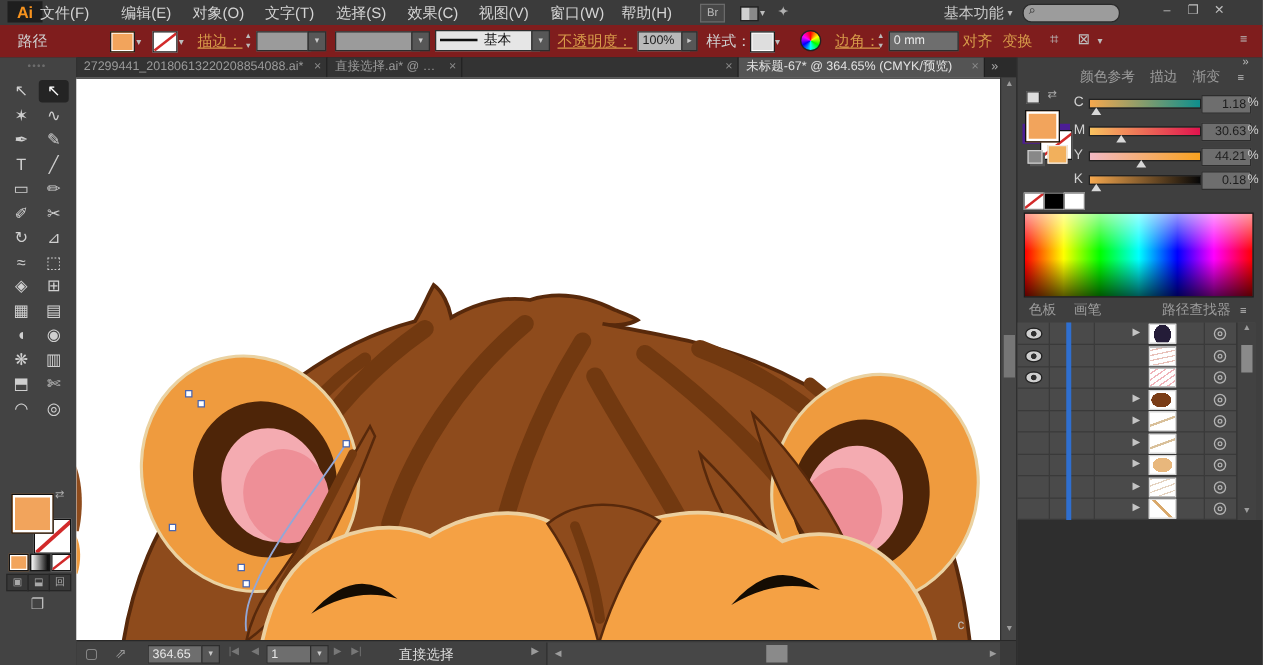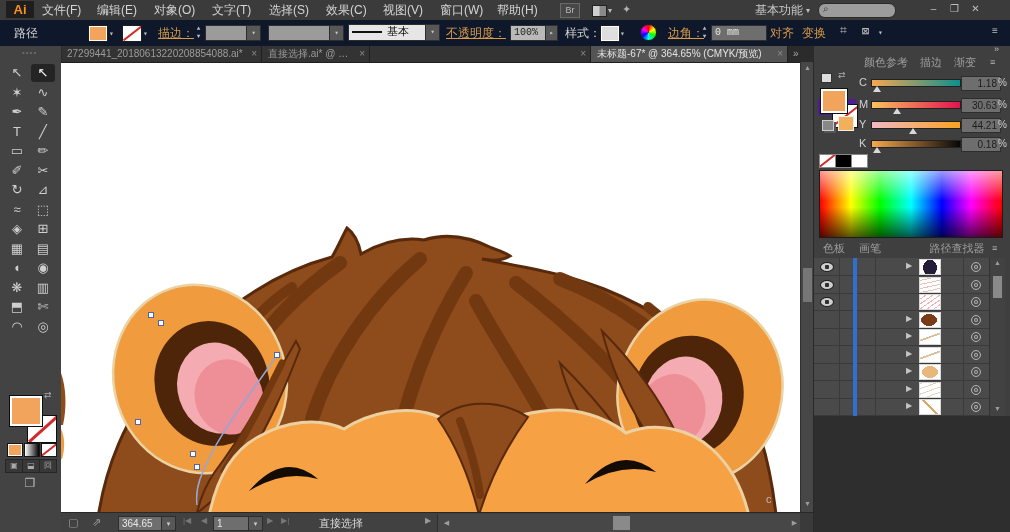--- a/index.html
+++ b/index.html
@@ -14,21 +14,21 @@
   .menu{top:0;height:20px;line-height:20px;color:#d4d4d4;font-size:12px;padding:0 2px;}
   .mini-btn{top:3px;height:13px;border:1px solid #6a6a6a;color:#b9b9b9;font-size:9px;line-height:13px;
             text-align:center;background:#474747;}
   .arrange{top:5px;width:13px;height:10px;background:linear-gradient(to right,#cfcfcf 48%,#8a8a8a 52%);border:1px solid #222;}
   .ddv{color:#bdbdbd;font-size:8px;}
   #searchbox{left:818px;top:3px;width:76px;height:13px;background:#9c9c9c;border-radius:7px;border:1px solid #2a2a2a;}
   #searchbox .sico{position:absolute;left:4px;top:-1px;color:#333;font-size:10px;}
   #searchbox input{position:absolute;left:16px;top:0;width:55px;height:11px;border:0;background:transparent;outline:none;font-size:9px;}
   .winbtn{top:2px;width:17px;height:14px;color:#bdbdbd;font-size:10px;text-align:center;line-height:14px;}
   
-  #controlbar{left:0;top:20px;width:1010px;height:26px;background:#0f172a;border-bottom:1px solid #2c2c2c;font-family:Liberation Mono, monospace;}
+  #controlbar{left:0;top:20px;width:1010px;height:26px;background:#7f1d1d;border-bottom:1px solid #2c2c2c;}
   .cb-label{top:5px;font-size:12px;color:#cfcfcf;}
   .cb-link{top:5px;font-size:12px;color:#d79b4a;text-decoration:underline;}
   .swatch{top:5px;width:18px;height:15px;border:1px solid #1d1d1d;box-shadow:inset 0 0 0 1px #fff;}
   .field{background:#6e6e6e;border:1px solid #2d2d2d;color:#1d1d1d;font-size:10px;line-height:14px;padding:0 3px;}
   .ddbtn{background:#575757;border:1px solid #2d2d2d;color:#c9c9c9;font-size:7px;text-align:center;}
   .stepper{top:5px;width:9px;height:16px;color:#bbb;font-size:6px;line-height:8px;text-align:center;}
   .slash{position:absolute;left:-2px;top:6px;width:24px;height:2px;background:#d22a2a;transform:rotate(-38deg);}
   .none-sw{background:#fff;overflow:hidden;}
   
   #tabbar{left:61px;top:46px;width:752px;height:16px;background:#2b2b2b;}
@@ -100,21 +100,21 @@
      background:conic-gradient(#f00,#ff0,#0f0,#0ff,#00f,#f0f,#f00);}
   .minisw{top:108px;width:15px;height:12px;border:1px solid #888;}
 </style>
 </head>
 <body>
 
 <div id="app">
 
   <div id="menubar" class="abs">
     <div class="abs ai-logo">Ai</div>
-    <span class="abs menu" style="left:40px">文件(F)</span>
+    <span class="abs menu" style="left:30px">文件(F)</span>
     <span class="abs menu" style="left:95px">编辑(E)</span>
     <span class="abs menu" style="left:152px">对象(O)</span>
     <span class="abs menu" style="left:210px">文字(T)</span>
     <span class="abs menu" style="left:267px">选择(S)</span>
     <span class="abs menu" style="left:324px">效果(C)</span>
     <span class="abs menu" style="left:381px">视图(V)</span>
     <span class="abs menu" style="left:438px">窗口(W)</span>
     <span class="abs menu" style="left:495px">帮助(H)</span>
     <span class="abs mini-btn" style="left:560px;width:18px">Br</span>
     <span class="abs arrange" style="left:592px"></span>

